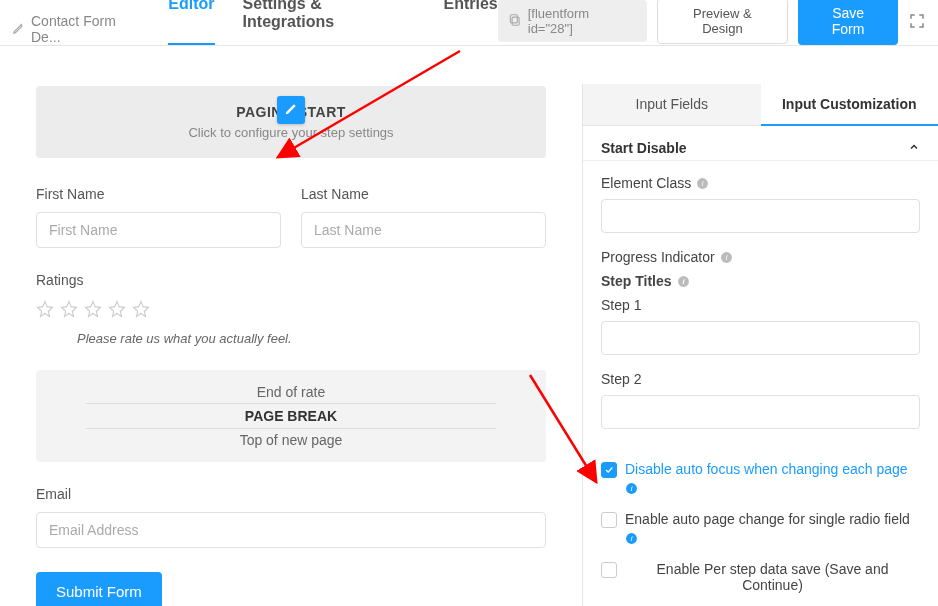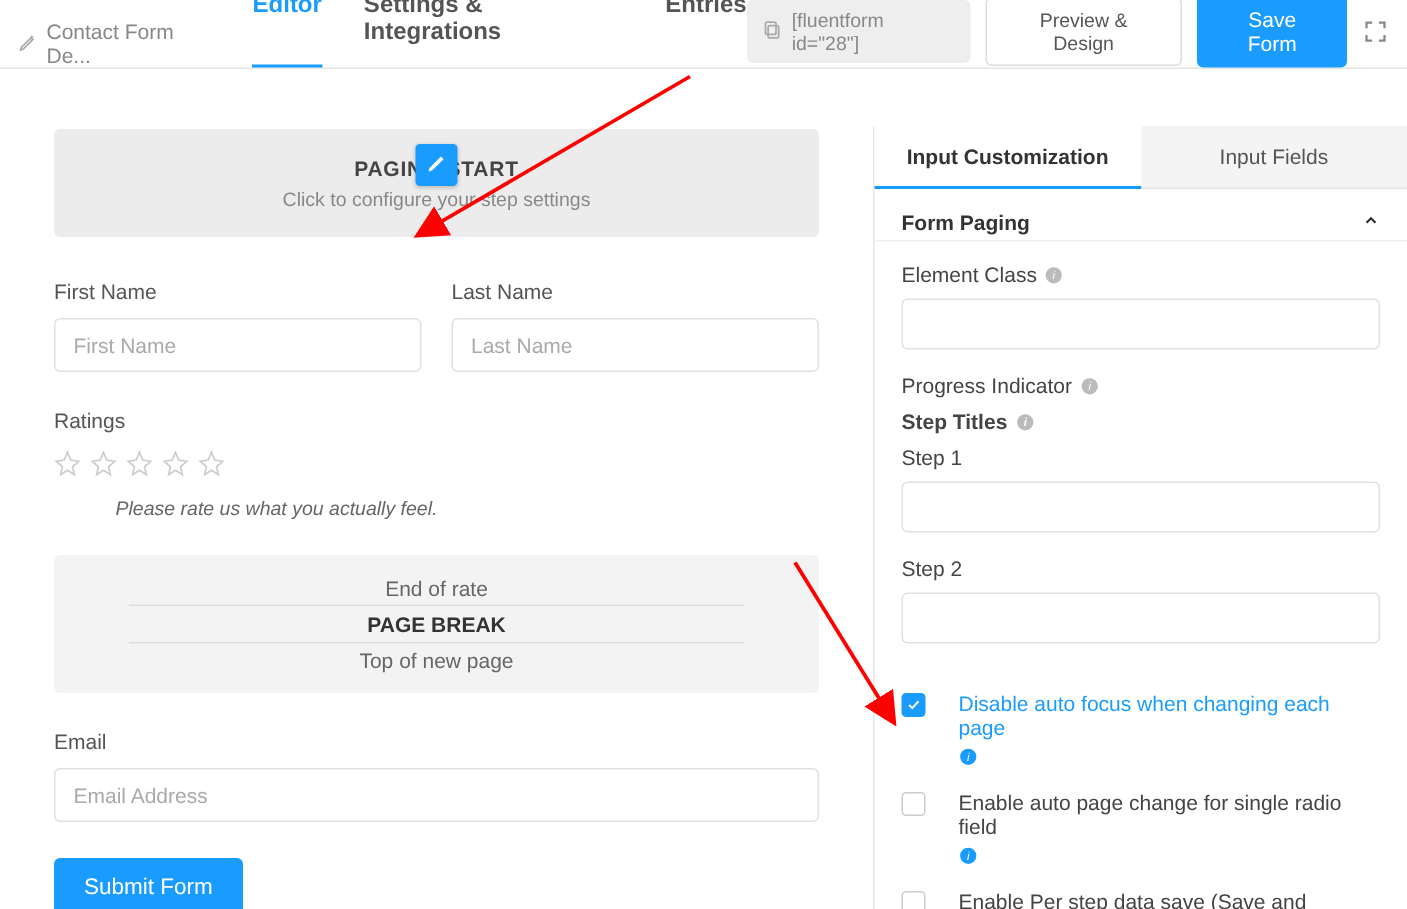--- a/index.html
+++ b/index.html
@@ -186,21 +186,21 @@
     width:16px; height:16px; border-radius:50%;
     border:1px solid #ccc; display:inline-block; position:relative;
   }
   .radio-dot.selected { border-color:#1a9cff; }
   .radio-dot.selected::after {
     content:""; position:absolute; top:3px; left:3px;
     width:8px; height:8px; background:#1a9cff; border-radius:50%;
   }
   .radio-opt.selected { color:#1a9cff; }
 
-  .check-row { display:flex; align-items:flex-start; gap:22px; margin:16px 0; }
+  .check-row { display:flex; align-items:flex-start; gap:8px; margin:16px 0;text-align:center; }
   .check-box {
     width:16px; height:16px; border:1px solid #ccc; border-radius:3px;
     flex-shrink:0; display:flex; align-items:center; justify-content:center;
     margin-top:1px;
   }
   .check-box.checked { background:#1a9cff; border-color:#1a9cff; }
   .check-box.checked svg { width:10px; height:10px; fill:none; stroke:#fff; stroke-width:3; }
   .check-label { font-size:14px; color:#444; display:flex; align-items:center; gap:5px; flex-wrap:wrap;}
   .check-label.blue { color:#1a9cff; }
   .info-blue svg { fill:#1a9cff; }
@@ -318,25 +318,25 @@
               <path d="M0 0L9 4.5L0 9z" fill="red"></path>
             </marker>
           </defs>
       <line x1="200" y1="10" x2="20" y2="115" stroke="red" stroke-width="2.5" marker-end="url(#ah1)"></line>
         </svg>
     </div>
   </div>
 
   <div class="side-panel">
     <div class="sp-tabs">
+      <div class="sp-tab">Input Fields</div>
       <div class="sp-tab active">Input Customization</div>
-      <div class="sp-tab">Input Fields</div>
     </div>
     <div class="sp-section">
-      <span>Form Paging</span>
+      <span>Start Disable</span>
       <span><svg viewBox="0 0 24 24">
             <path d="M6 15l6-6 6 6" fill="none" stroke="#333" stroke-width="3"></path>
           </svg></span>
     </div>
 
     <div class="sp-body">
       <div class="sp-label">
         <span>Element Class</span>
         <span class="info-dot">
             <svg viewBox="0 0 24 24">

